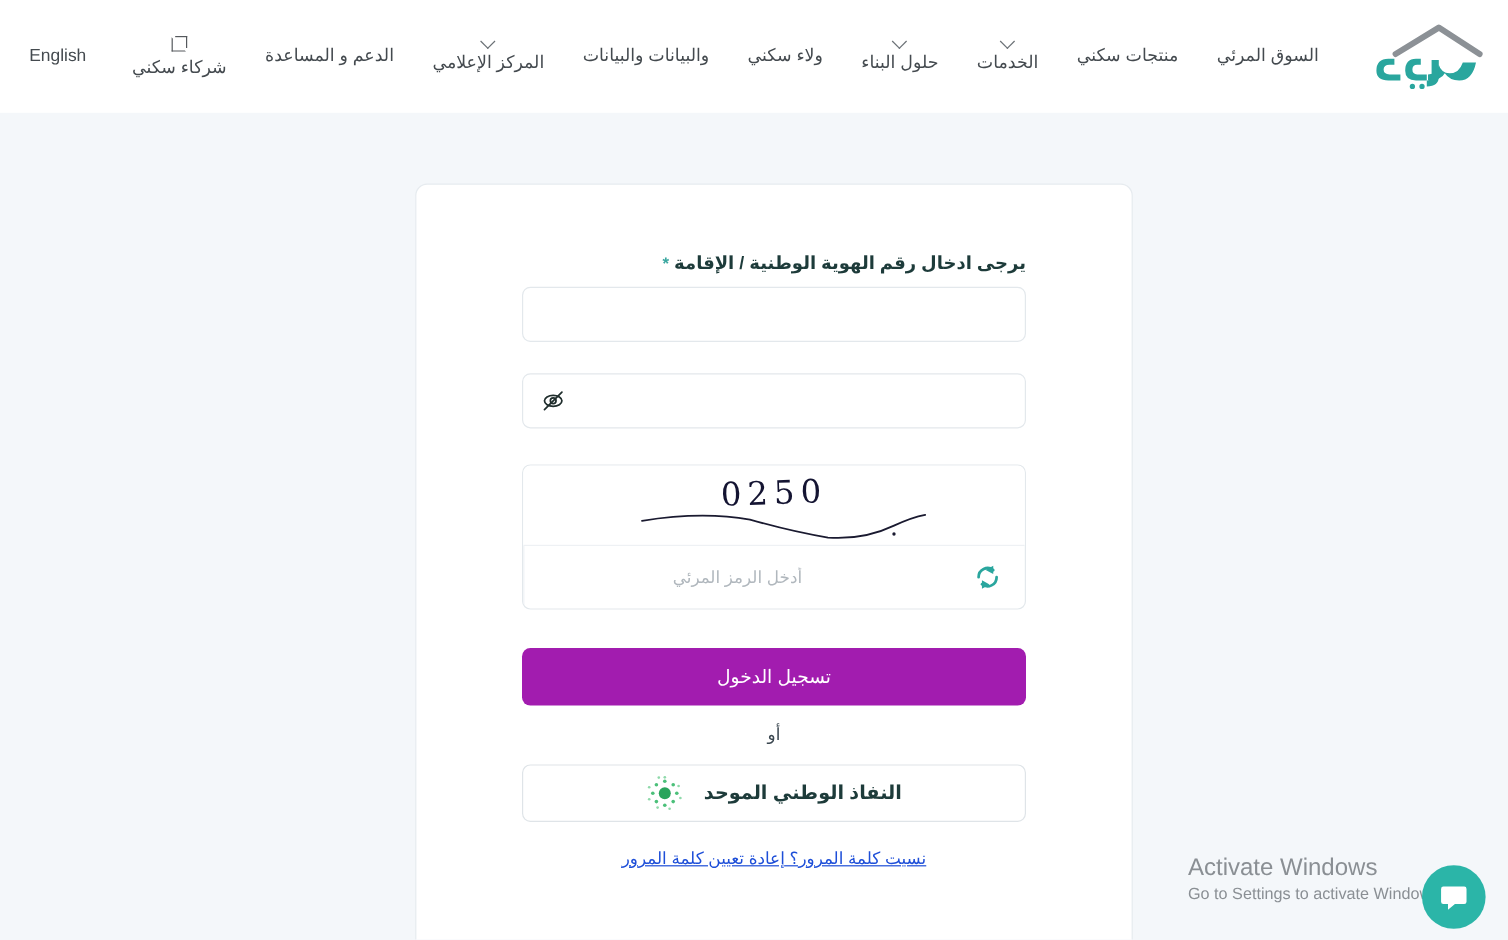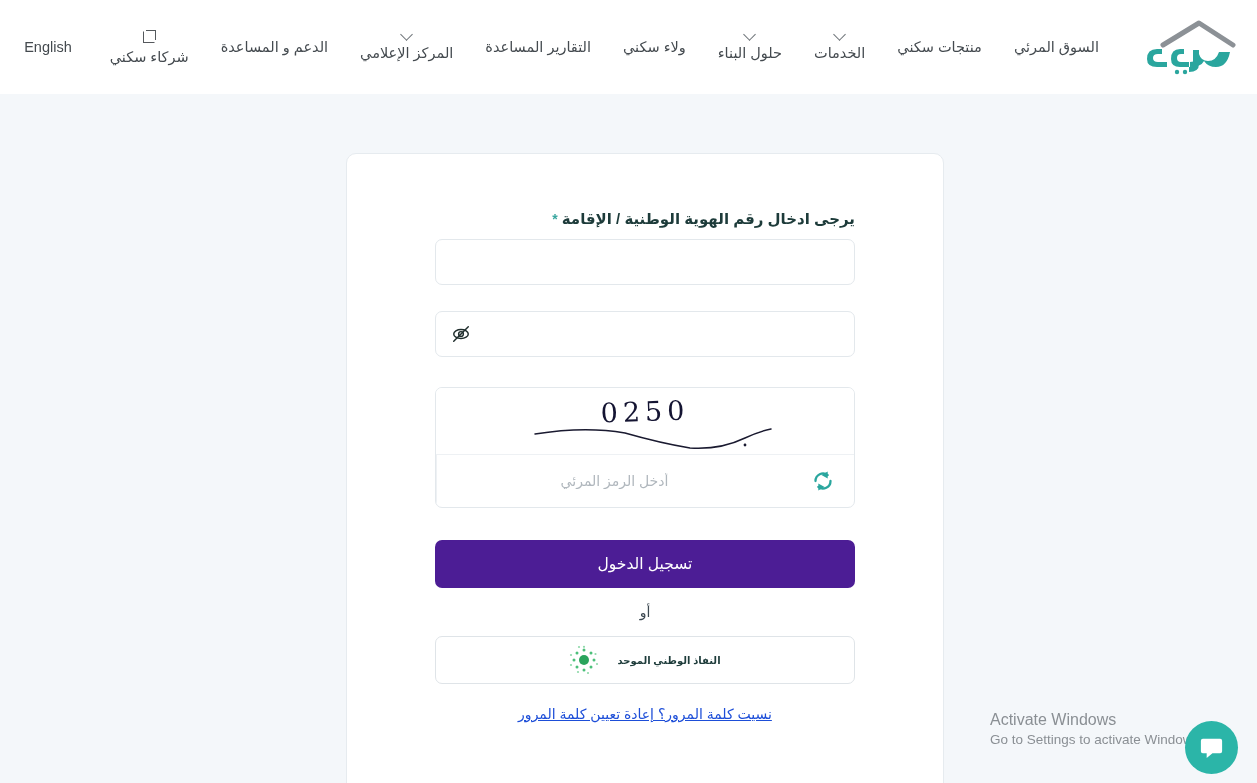--- a/index.html
+++ b/index.html
@@ -230,21 +230,21 @@
     cursor: pointer;
     display: flex;
     align-items: center;
     justify-content: center;
   }
 
   #login-submit-btn {
     display: block;
     width: 100%;
     height: 48px;
-    background: #4c1d95;
+    background: #a21caf;
     color: #ffffff;
     border: none;
     border-radius: 7px;
     font-family: inherit;
     font-size: 15.5px;
     cursor: pointer;
     margin-bottom: 16px;
   }
 
   #or-divider {
@@ -258,21 +258,21 @@
     display: flex;
     align-items: center;
     justify-content: center;
     gap: 18px;
     width: 100%;
     height: 48px;
     background: #ffffff;
     border: 1px solid #dfe4e8;
     border-radius: 7px;
     font-family: inherit;
-    font-size: 10px;
+    font-size: 16px;
     font-weight: 700;
     color: #1d3b3a;
     cursor: pointer;
     margin-bottom: 22px;
   }
 
   .link-row {
     text-align: center;
     font-size: 14px;
     color: #34506e;
@@ -290,21 +290,21 @@
     position: absolute;
     left: 990px;
     top: 710px;
     width: 260px;
     text-align: left;
     pointer-events: none;
     user-select: none;
     z-index: 2;
   }
   #win-activate-title {
-    font-size: 16px;
+    font-size: 20px;
     color: #8a8f94;
     line-height: 1.3;
   }
   #win-activate-sub {
     font-size: 13.5px;
     color: #8a8f94;
     line-height: 1.4;
   }
 
   
@@ -360,21 +360,21 @@
     <div class="nav-item">
       <span class="chev"></span>
       <span>حلول البناء</span>
     </div>
 
     <div class="nav-item">
       <span>ولاء سكني</span>
     </div>
 
     <div class="nav-item">
-      <span>التقارير المساعدة</span>
+      <span>والبيانات والبيانات</span>
     </div>
 
     <div class="nav-item">
       <span class="chev"></span>
       <span>المركز الإعلامي</span>
     </div>
 
     <div class="nav-item">
       <span>الدعم و المساعدة</span>
     </div>

